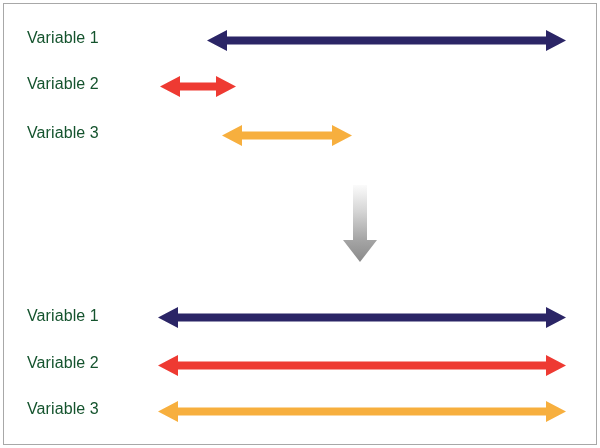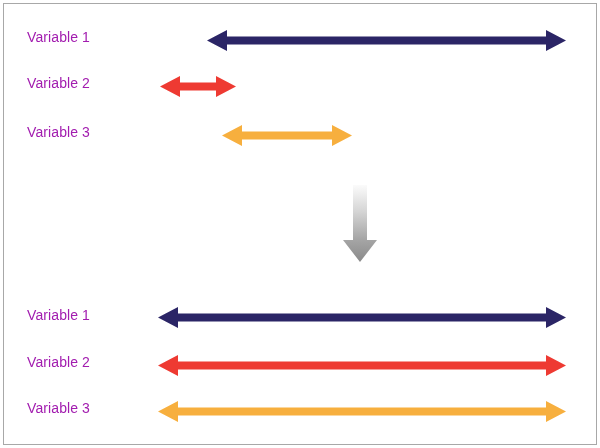--- a/index.html
+++ b/index.html
@@ -23,23 +23,23 @@
     top: 3px;
     width: 594px;
     height: 442px;
     border: 1px solid #a8a8a8;
     box-sizing: border-box;
     pointer-events: none;
   }
   .var-label {
     position: absolute;
     font-family: "Liberation Sans", sans-serif;
-    font-size: 14px;
+    font-size: 16px;
     font-weight: 400;
-    color: #a21caf;
+    color: #14532d;
     white-space: nowrap;
     letter-spacing: 0.1px;
     line-height: 1;
   }
   .arrow-svg {
     position: absolute;
     display: block;
   }
   .group-top { position: absolute; left: 0; top: 0; width: 600px; height: 180px; }
   .group-bot { position: absolute; left: 0; top: 285px; width: 600px; height: 163px; }

